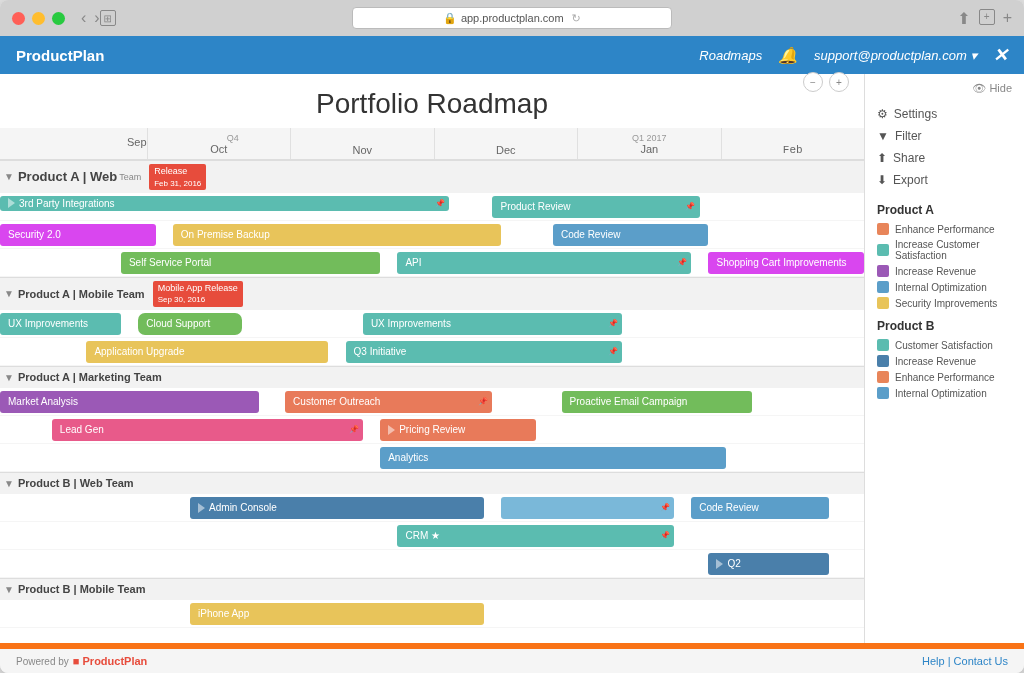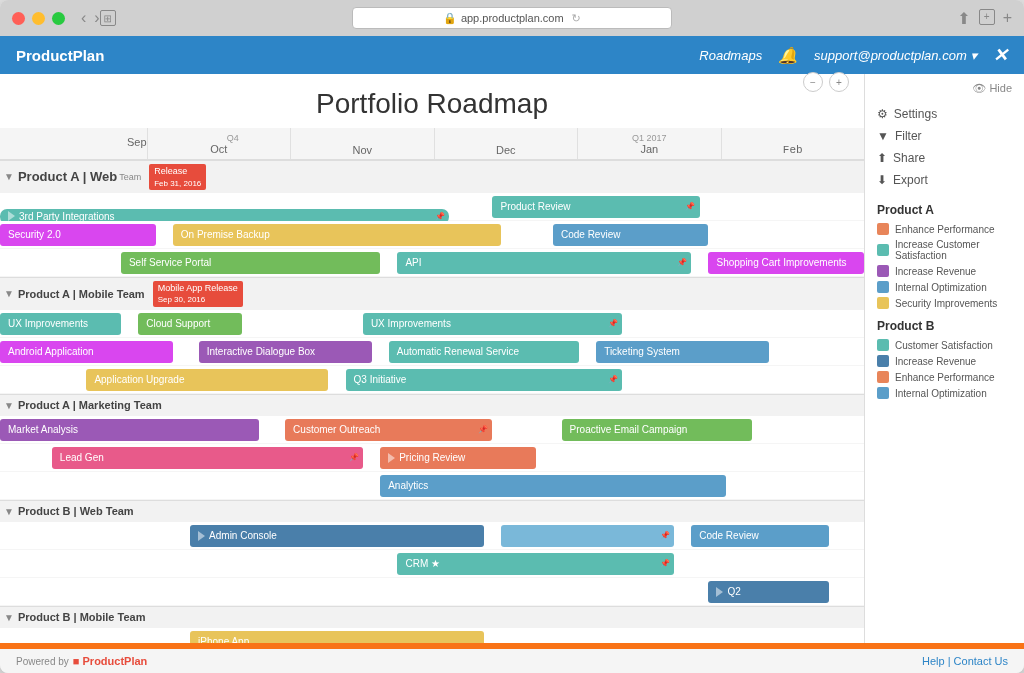--- a/index.html
+++ b/index.html
@@ -156,21 +156,21 @@
               <span style="font-size:10px; color:#888; margin-right:4px;">▼</span>
               <span style="font-size:13px; font-weight:600; color:#444;">Product A | Web </span>
               <span style="font-size:9px; color:#888; margin-left:2px;">Team</span>
               <div style="background:#e74c3c; color:white; font-size:9px; padding:1px 5px; border-radius:2px; margin-left:8px; line-height:1.4;">
                 <div>Release</div>
                 <div style="font-size:8px;">Feb 31, 2016</div>
               </div>
             </div>
 
             <div style="position:relative; height:28px; background:white; border-bottom:1px solid #f5f5f5;">
-              <div class="bar c-teal" style="left:0%; width:52%; top:16px; height:15px;border-radius:7px;">
+              <div class="bar c-teal" style="left:0%; width:52%; top:3px; height:15px;">
                 <span style="width:0;height:0;border-top:5px solid transparent;border-bottom:5px solid transparent;border-left:7px solid rgba(255,255,255,0.5);margin-right:4px;flex-shrink:0;"></span>
                 <span>3rd Party Integrations</span>
                 <span style="position:absolute;right:4px;font-size:8px;">📌</span>
               </div>
               <div class="bar c-teal" style="left:57%; width:24%; top:3px; height:22px;">
                 <span>Product Review</span>
                 <span style="position:absolute;right:4px;font-size:8px;">📌</span>
               </div>
             </div>
 
@@ -206,41 +206,27 @@
               <span style="font-size:11px; font-weight:600; color:#444;">Product A | Mobile Team</span>
               <div style="background:#e74c3c; color:white; font-size:9px; padding:1px 5px; border-radius:2px; margin-left:8px; line-height:1.4;">
                 <div>Mobile App Release</div>
                 <div style="font-size:8px;">Sep 30, 2016</div>
               </div>
             </div>
             <div style="position:relative; height:28px; background:white; border-bottom:1px solid #f5f5f5;">
               <div class="bar c-teal" style="left:0%; width:14%; top:3px; height:22px;">
                   <span>UX Improvements</span>
                 </div>
-              <div class="bar c-green" style="left:16%; width:12%; top:3px; height:22px;">
+              <div class="bar c-green" style="left:16%; width:12%; top:3px; height:22px;border-radius:7px;">
                   <span>Cloud Support</span>
                 </div>
               <div class="bar c-teal" style="left:42%; width:30%; top:3px; height:22px;">
                 <span>UX Improvements</span>
                 <span style="position:absolute;right:4px;font-size:8px;">📌</span>
               </div>
-            </div>
-            <div style="position:relative; height:28px; background:white; border-bottom:1px solid #f5f5f5;">
-              <div class="bar c-orange" style="left:0%; width:20%; top:3px; height:22px;">
-                  <span>Android Application</span>
-                </div>
-              <div class="bar c-purple" style="left:23%; width:20%; top:3px; height:22px;">
-                  <span>Interactive Dialogue Box</span>
-                </div>
-              <div class="bar c-teal" style="left:45%; width:22%; top:3px; height:22px;">
-                  <span>Automatic Renewal Service</span>
-                </div>
-              <div class="bar c-blue" style="left:69%; width:20%; top:3px; height:22px;">
-                  <span>Ticketing System</span>
-                </div>
             </div>
             <div style="position:relative; height:28px; background:white; border-bottom:1px solid #f5f5f5;">
               <div class="bar c-yellow" style="left:10%; width:28%; top:3px; height:22px;">
                   <span>Application Upgrade</span>
                 </div>
               <div class="bar c-teal" style="left:40%; width:32%; top:3px; height:22px;">
                 <span>Q3 Initiative</span>
                 <span style="position:absolute;right:4px;font-size:8px;">📌</span>
               </div>
             </div>

